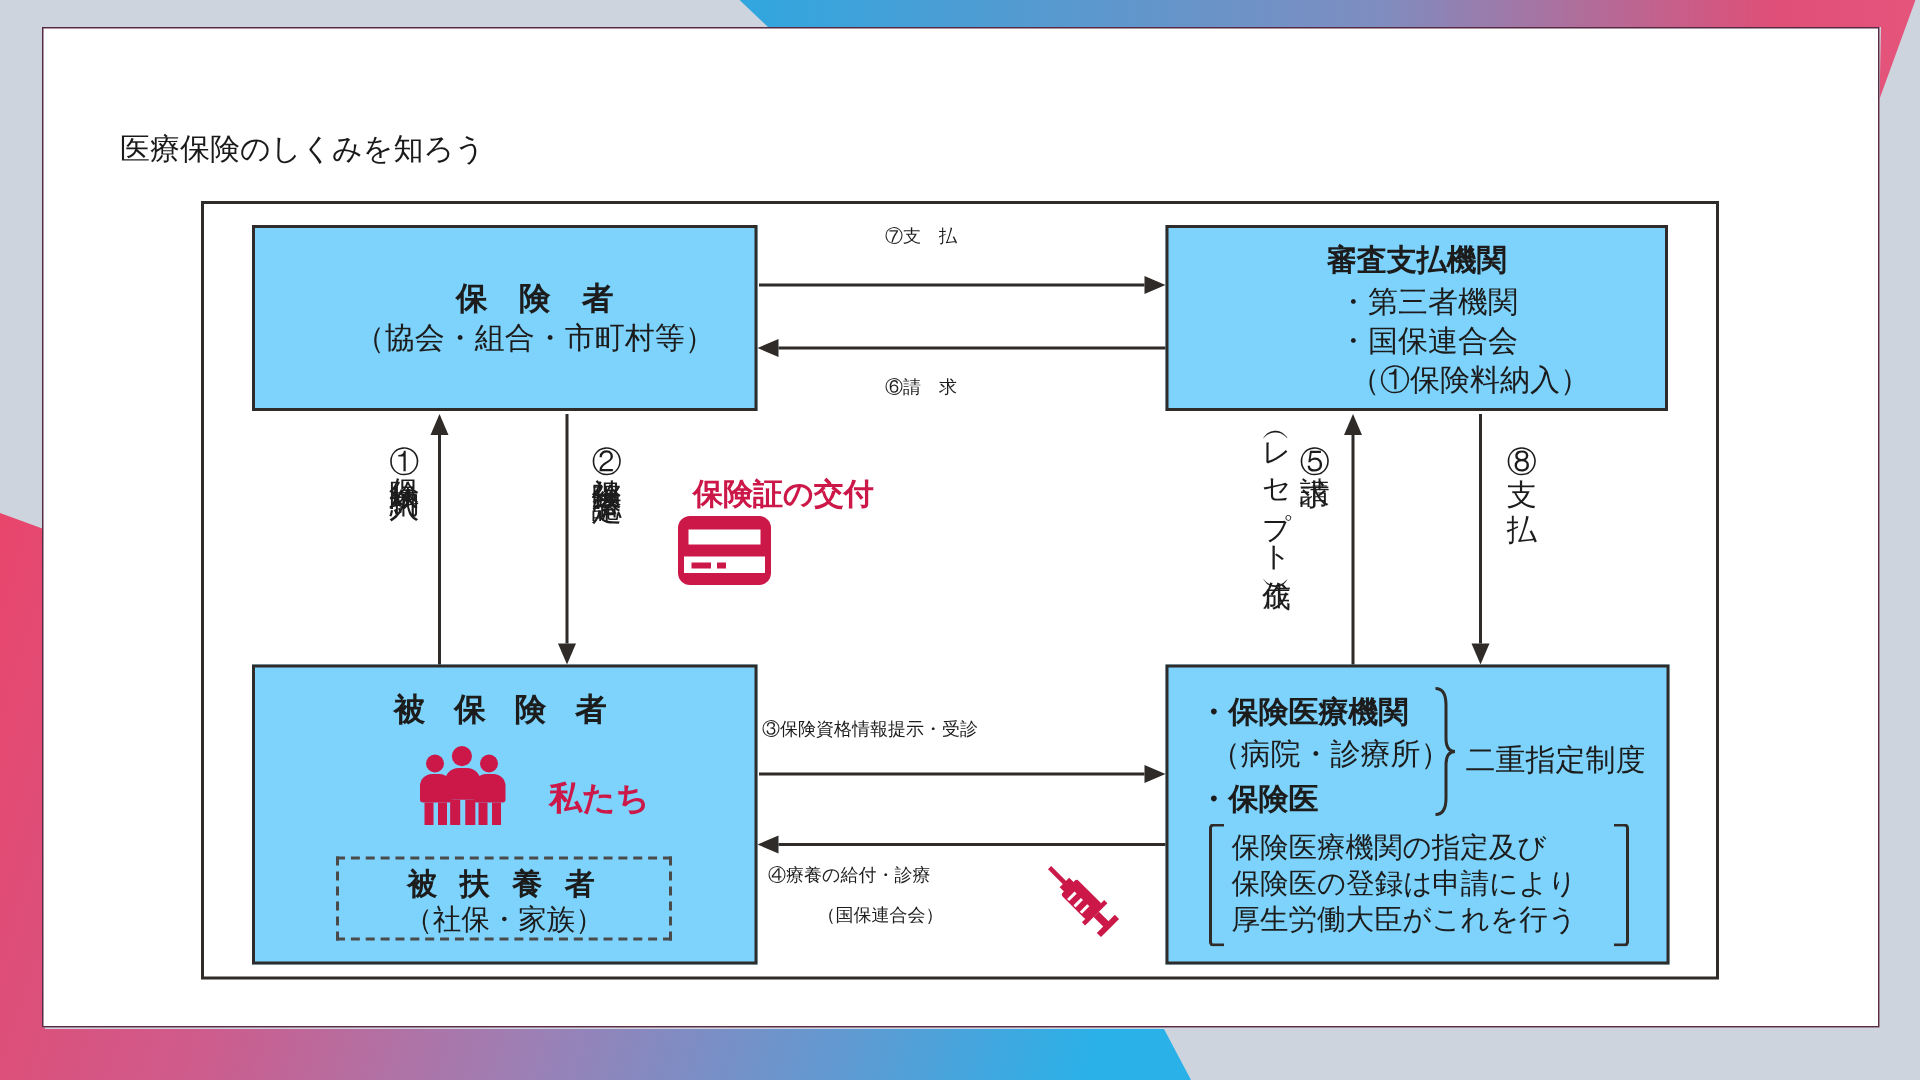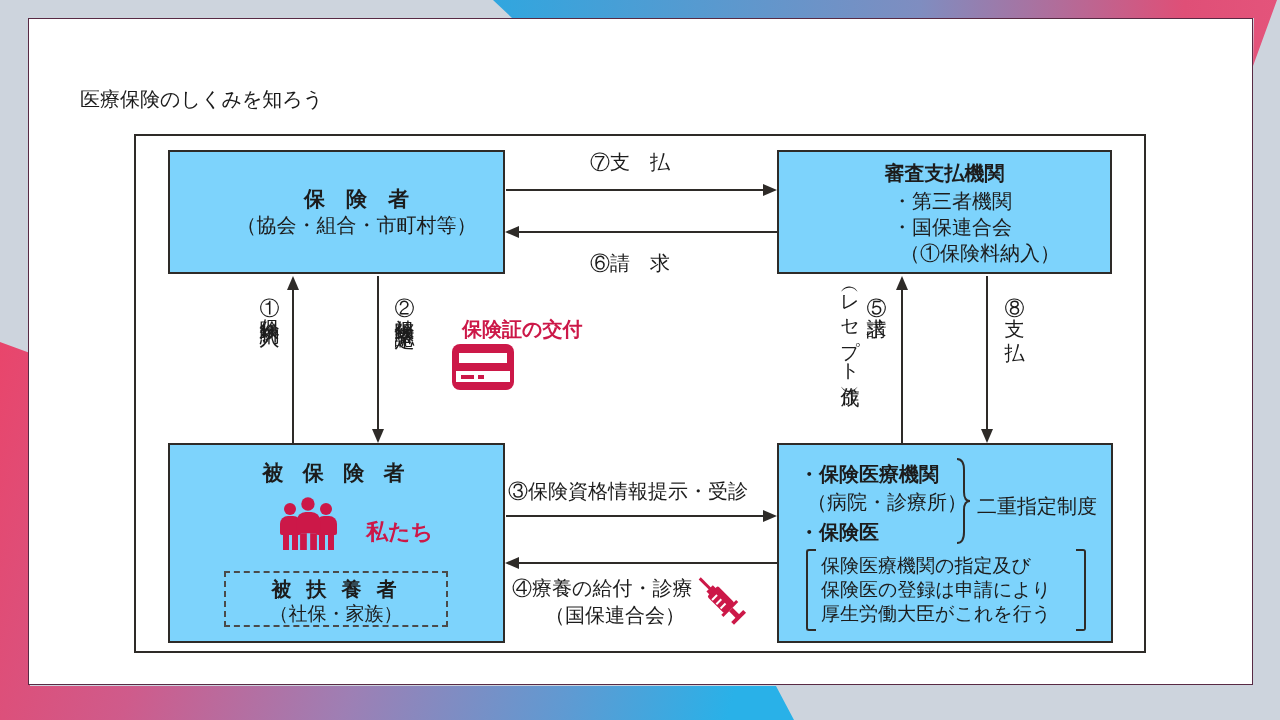--- a/index.html
+++ b/index.html
@@ -38,21 +38,21 @@
   .center-col{display:flex;flex-direction:column;align-items:center;justify-content:center;height:100%;margin-left:40px;}
 
   .hline{position:absolute;height:2px;background:var(--ink);}
   .vline{position:absolute;width:2px;background:var(--ink);}
   .ah{position:absolute;width:0;height:0;}
   .ah.r{border-top:6px solid transparent;border-bottom:6px solid transparent;border-left:14px solid var(--ink);}
   .ah.l{border-top:6px solid transparent;border-bottom:6px solid transparent;border-right:14px solid var(--ink);}
   .ah.u{border-left:6px solid transparent;border-right:6px solid transparent;border-bottom:14px solid var(--ink);}
   .ah.d{border-left:6px solid transparent;border-right:6px solid transparent;border-top:14px solid var(--ink);}
 
-  .lbl{position:absolute;font-size:20px;white-space:nowrap;text-align:right;}
+  .lbl{position:absolute;font-size:12px;white-space:nowrap;text-align:right;}
   .vtext{position:absolute;writing-mode:vertical-rl;text-orientation:mixed;font-size:20px;
          letter-spacing:2px;white-space:nowrap;}
   .v2col{position:absolute;writing-mode:vertical-rl;text-orientation:mixed;height:180px;}
   .v2col span{display:block;font-size:19px;letter-spacing:1px;}
 
   .red-label{position:absolute;color:var(--red);font-weight:bold;font-size:20px;
          font-family:"DejaVu Sans","Liberation Sans",sans-serif;white-space:nowrap;}
 
   
   .cardicon{position:absolute;left:452px;top:344px;width:62px;height:46px;background:var(--red);border-radius:8px;}

